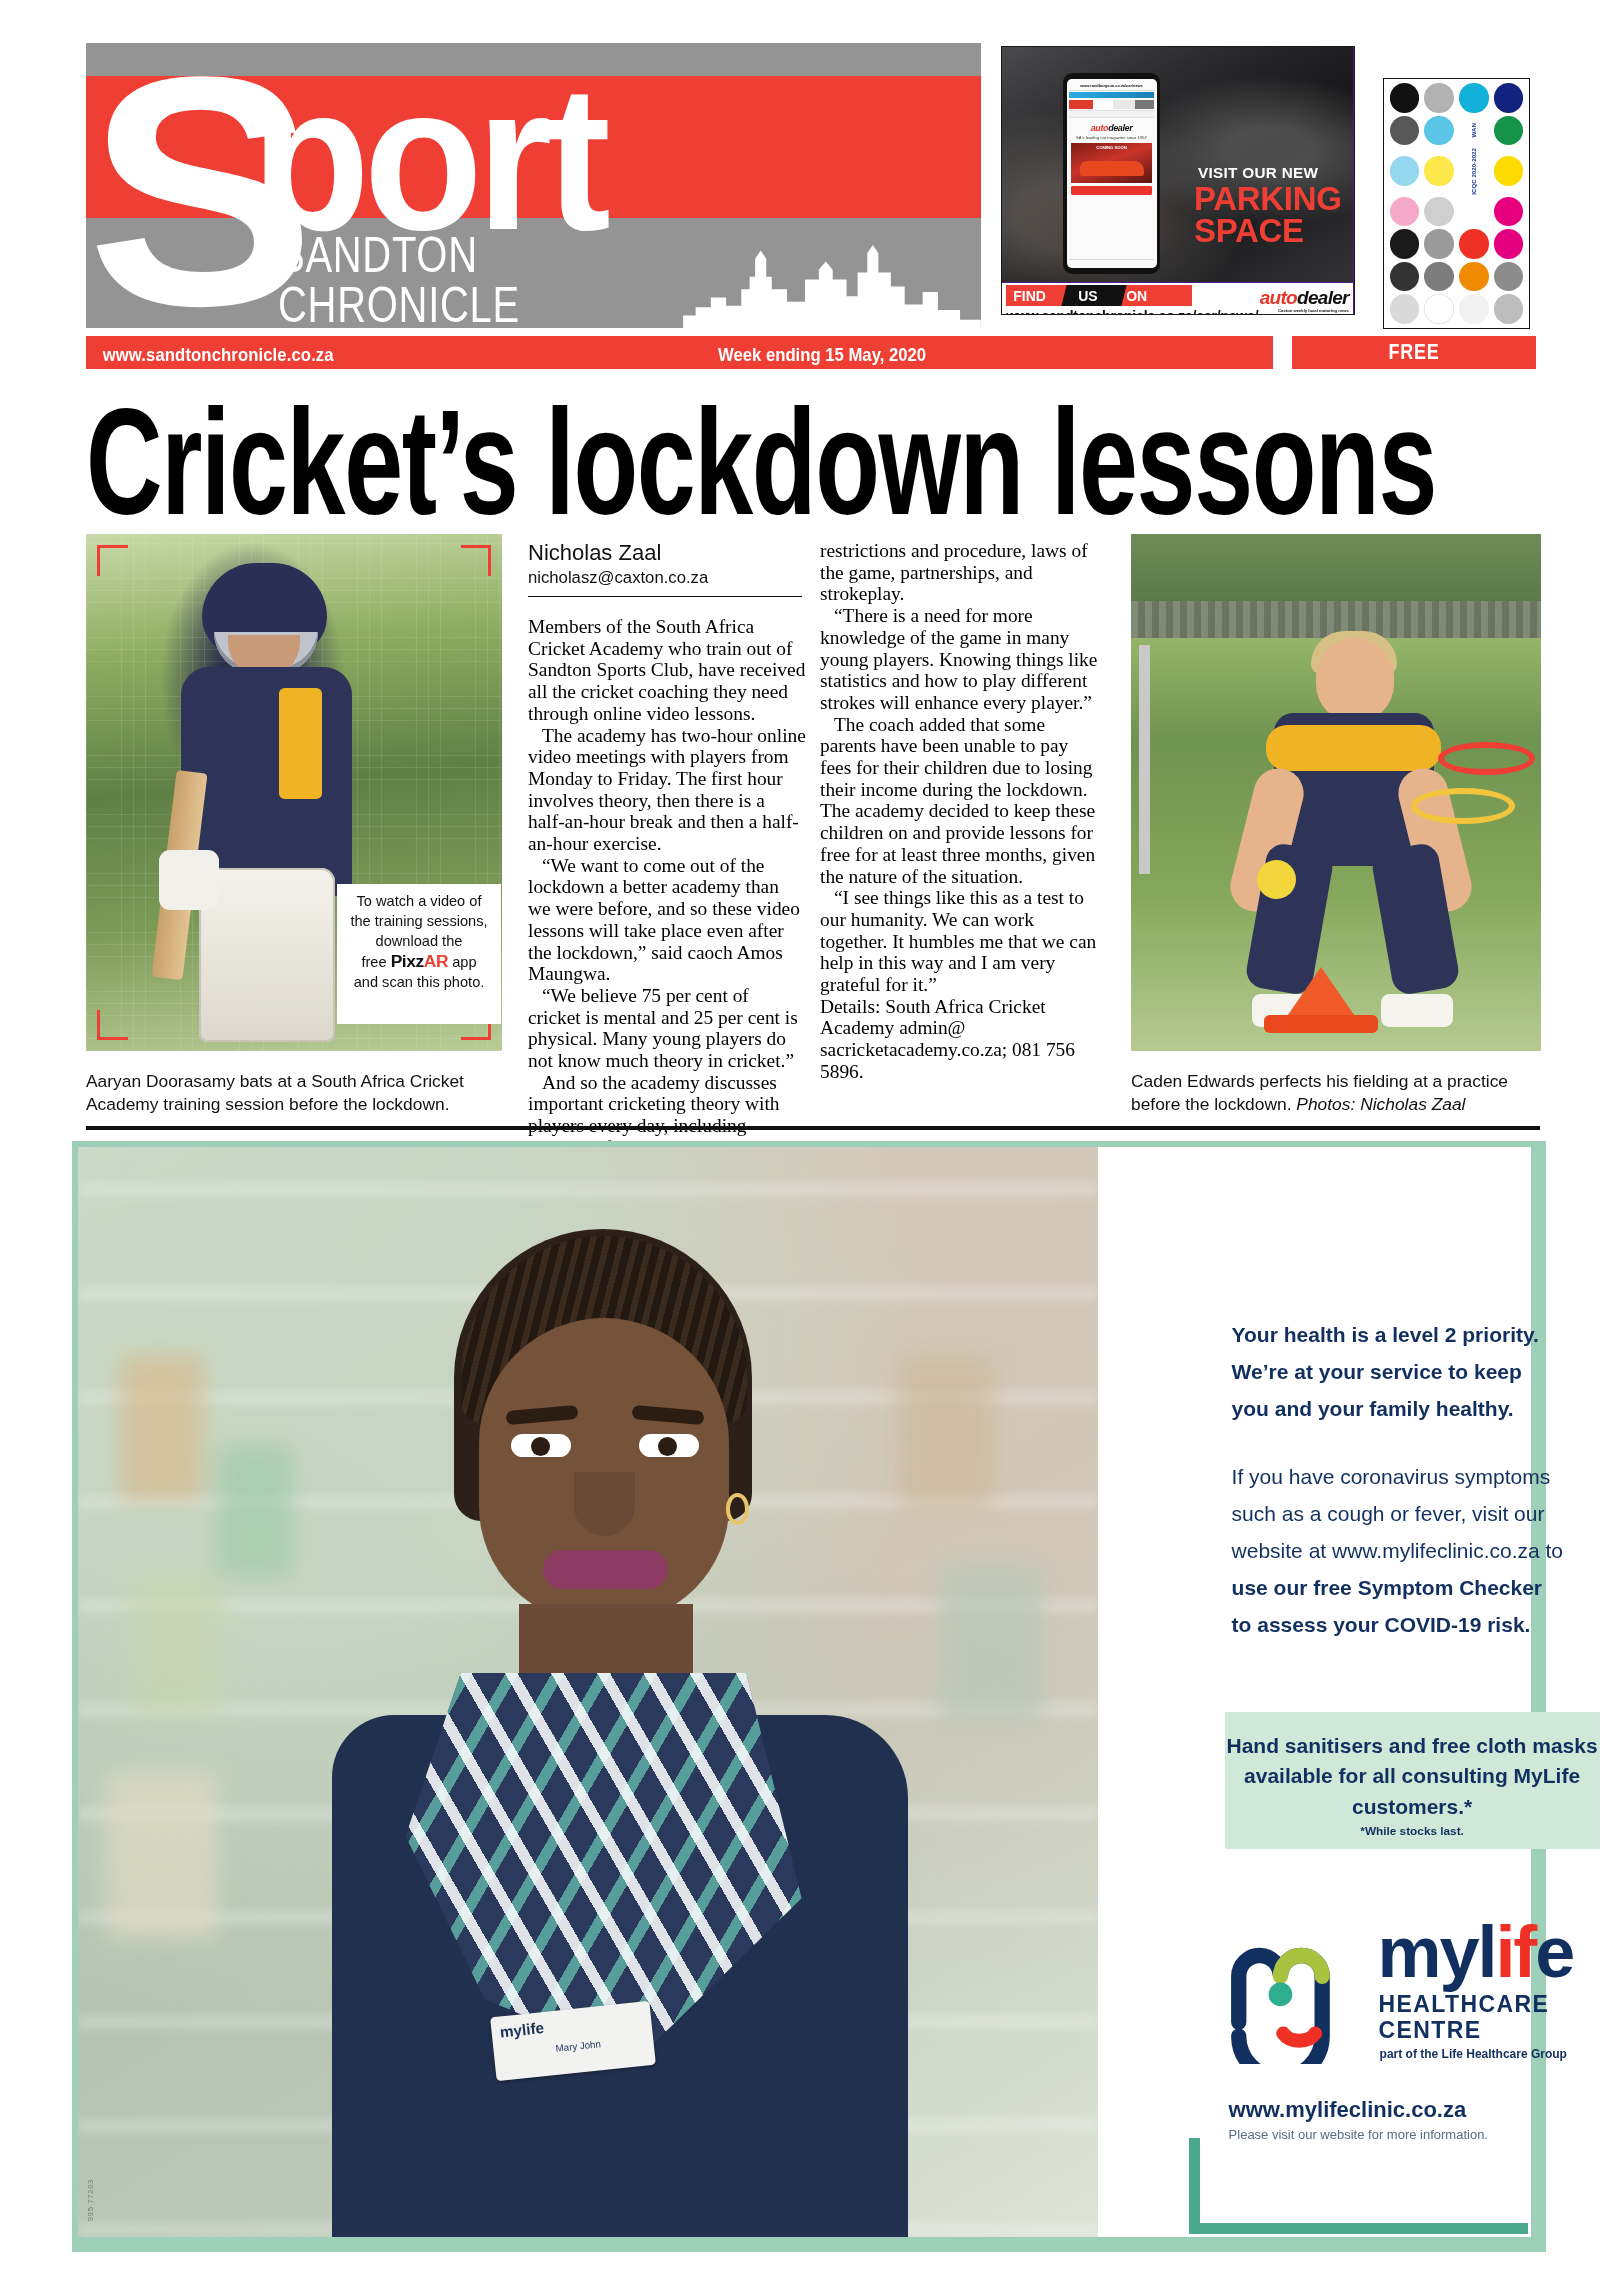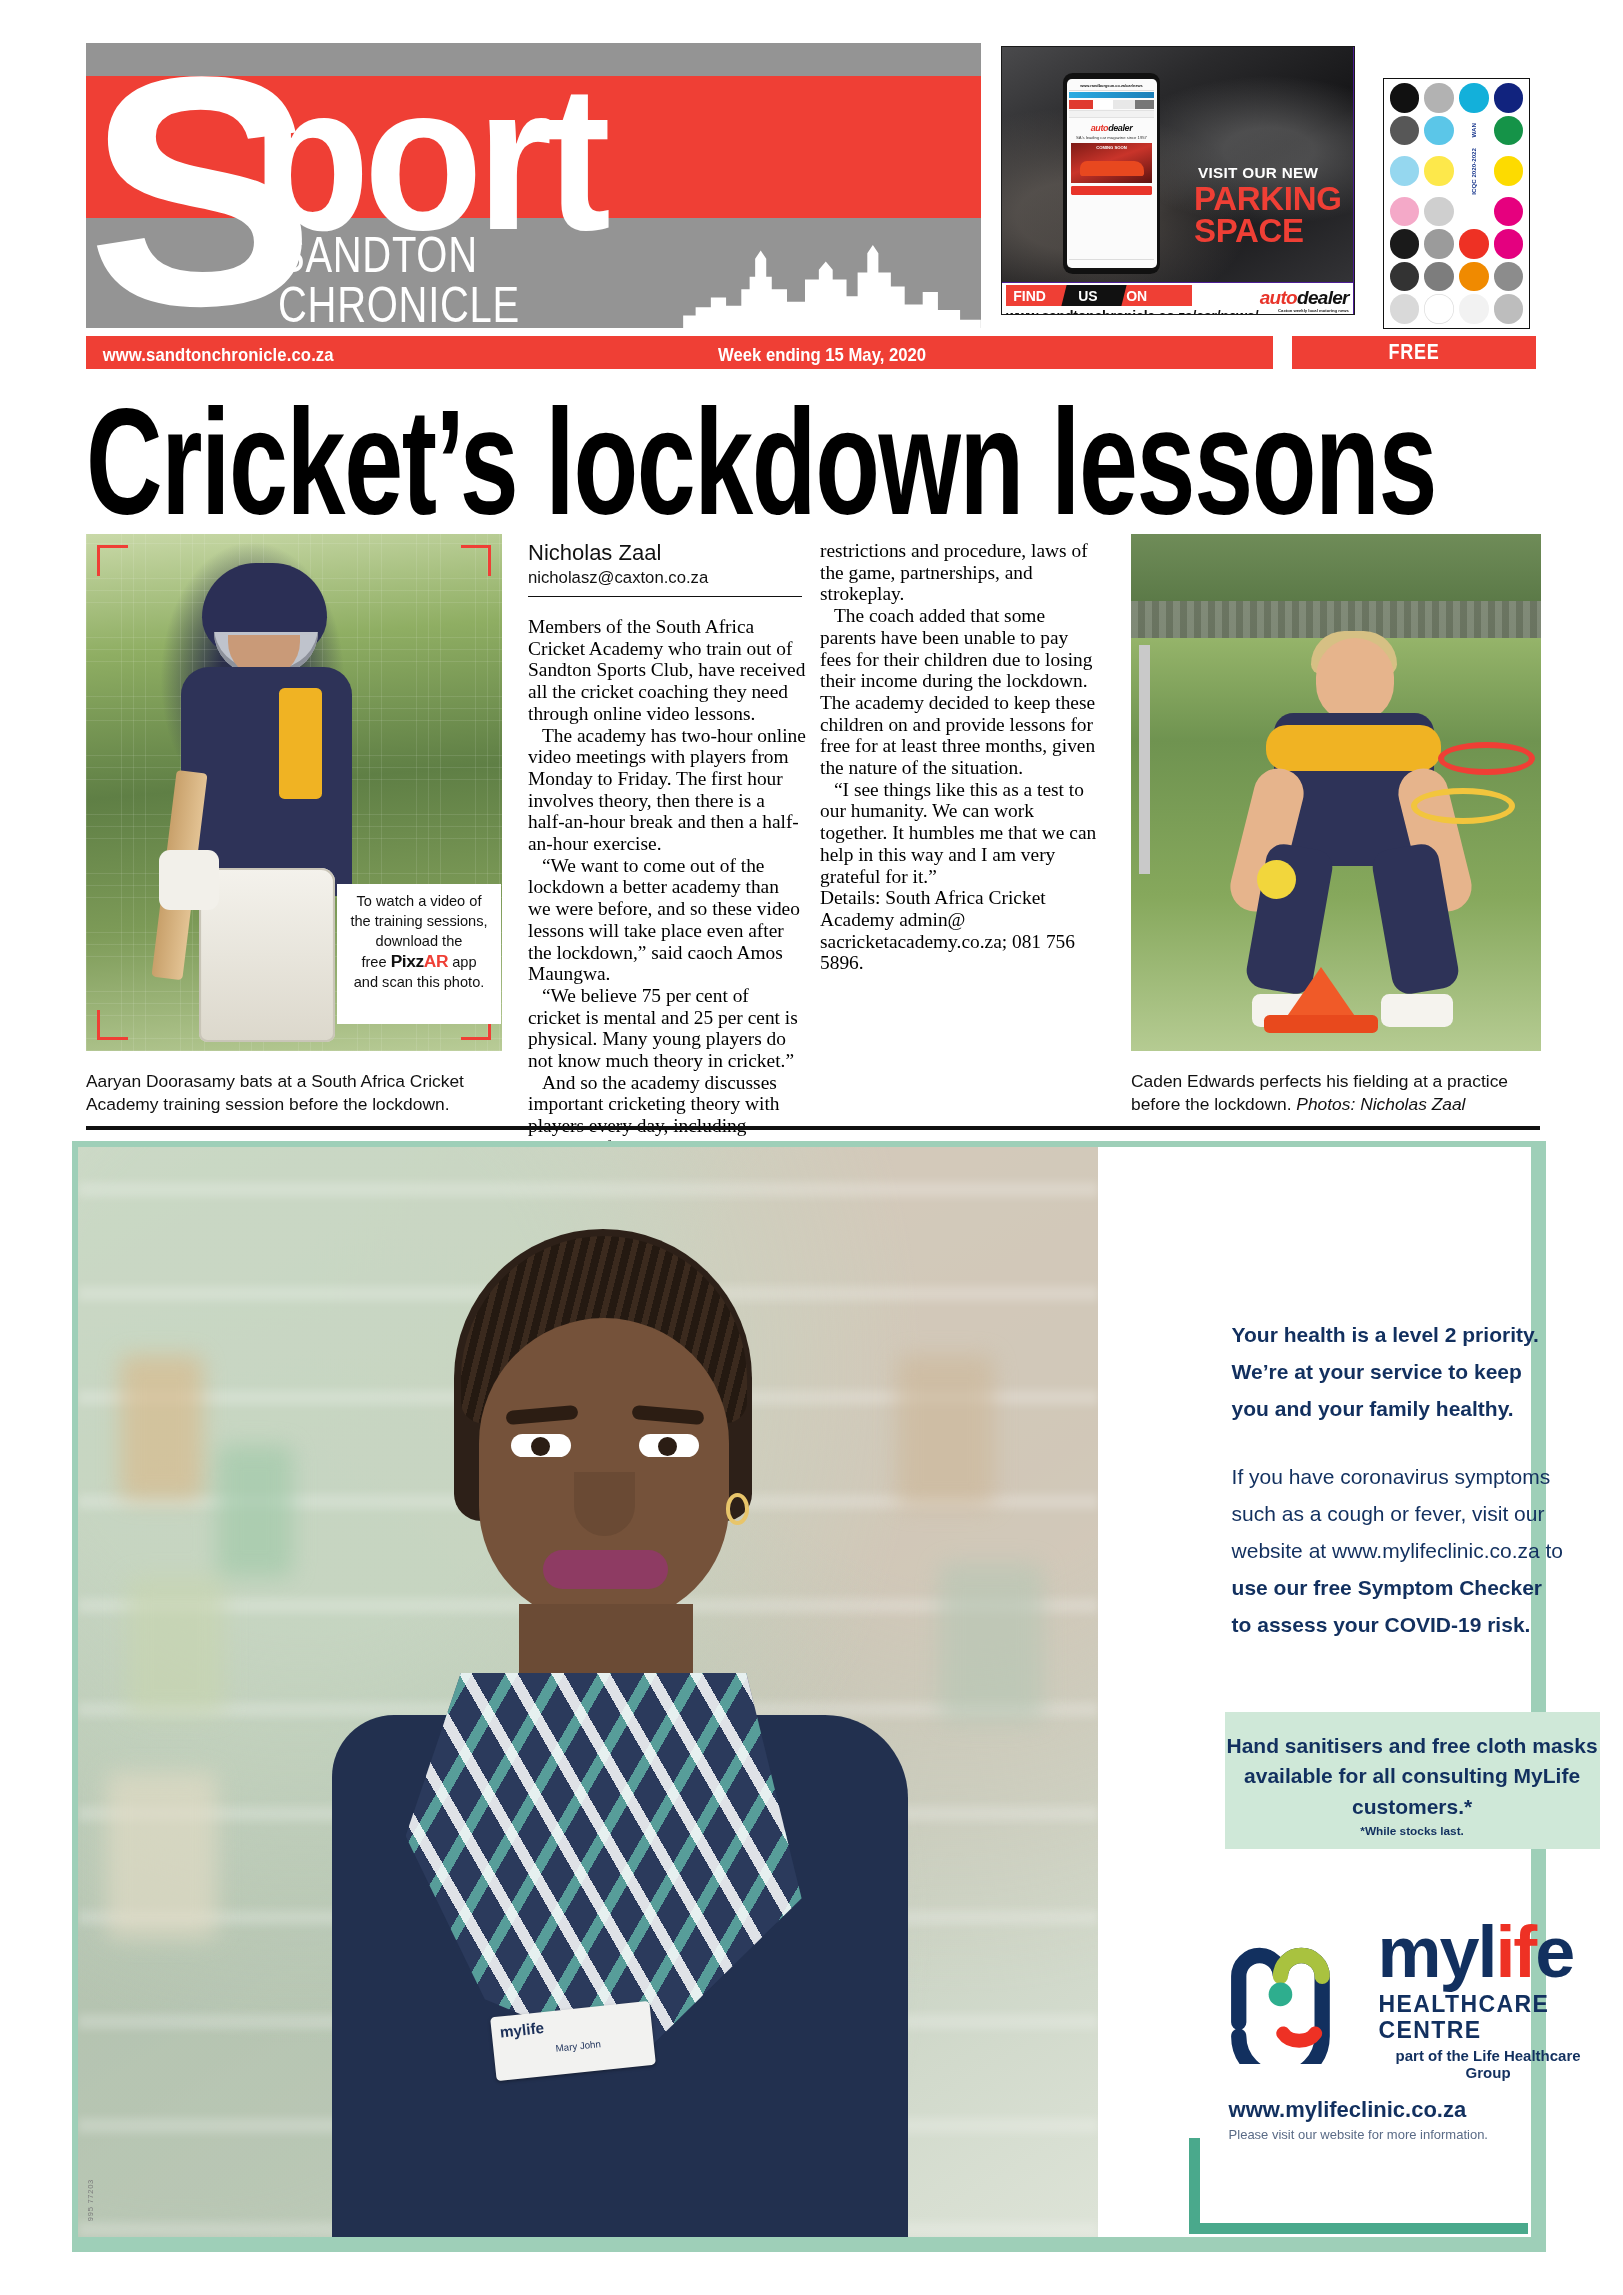--- a/index.html
+++ b/index.html
@@ -234,21 +234,21 @@
   .mlr-body b { font-weight: bold; }
   .ml-greenframe { position: absolute; left: 1111px; top: 991px; right: 2.8px; bottom: 2.8px; border: 11px solid #4aa98c; border-top: none; border-right: none; }
   .ml-greenbox { position: absolute; left: 118px; top: 565px; width: 375px; height: 137px; background: #cfe8d8; }
   .ml-greenbox .t { position: absolute; left: 0; right: 0; top: 19.4px; text-align: center; color: #12305f; font-weight: bold; font-size: 21px; line-height: 30.5px; }
   .ml-greenbox .s { position: absolute; left: 0; right: 0; bottom: 11px; text-align: center; color: #12305f; font-weight: bold; font-size: 11.8px; }
 
   .ml-logo { position: absolute; left: 122px; top: 757px; width: 368px; height: 167px; }
   .mll-text { position: absolute; left: 149px; top: 12.5px; font-weight: bold; font-size: 72px; line-height: 72px; letter-spacing: -2.1px; color: #12305f; }
   .mll-text .f { color: #ee3124; }
   .mll-hc { position: absolute; left: 150px; top: 87px; color: #12305f; font-weight: bold; font-size: 23px; line-height: 26px; letter-spacing: 1.4px; }
-  .mll-sub { position: absolute; left: 151px; top: 143px; color: #12305f; font-weight: bold; font-size: 15px; text-align: center; }
+  .mll-sub { position: absolute; left: 151px; top: 143px; color: #12305f; font-weight: bold; font-size: 12px; text-align: center; }
   .ml-url { position: absolute; left: 122px; top: 950px; color: #12305f; font-weight: bold; font-size: 22px; }
   .ml-urlsub { position: absolute; left: 122px; top: 980px; color: #5a6b86; font-size: 13px; }
 </style>
 </head>
 <body>
 
 <div class="page">
 
   <div class="masthead">
     <div class="mh-grey-top"></div>
@@ -441,20 +441,21 @@
 
   <div class="col col1" id="col1">
       <p class="first">Members of the South Africa Cricket Academy who train out of Sandton Sports Club, have received all the cricket coaching they need through online video lessons.</p>
       <p>The academy has two-hour online video meetings with players from Monday to Friday. The first hour involves theory, then there is a half-an-hour break and then a half-an-hour exercise.</p>
       <p>“We want to come out of the lockdown a better academy than we were before, and so these video lessons will take place even after the lockdown,” said caoch Amos Maungwa.</p>
       <p>“We believe 75 per cent of cricket is mental and 25 per cent is physical. Many young players do not know much theory in cricket.”</p>
       <p>And so the academy discusses important cricketing theory with players every day, including statistics, fielding positions,</p>
     </div>
   <div class="col col2" id="col2">
       <p class="first">restrictions and procedure, laws of the game, partnerships, and strokeplay.</p>
+      <p>“There is a need for more knowledge of the game in many young players. Knowing things like statistics and how to play different strokes will enhance every player.”</p>
       <p>The coach added that some parents have been unable to pay fees for their children due to losing their income during the lockdown. The academy decided to keep these children on and provide lessons for free for at least three months, given the nature of the situation.</p>
       <p>“I see things like this as a test to our humanity. We can work together. It humbles me that we can help in this way and I am very grateful for it.”</p>
       <p class="first">Details: South Africa Cricket Academy admin@ sacricketacademy.co.za; 081 756 5896.</p>
     </div>
 
   <div class="photo-right">
     <div class="pr-trees"></div>
     <div class="pr-fence"></div>
     <div class="pr-poleL"></div>
     <div class="pr-fig">

